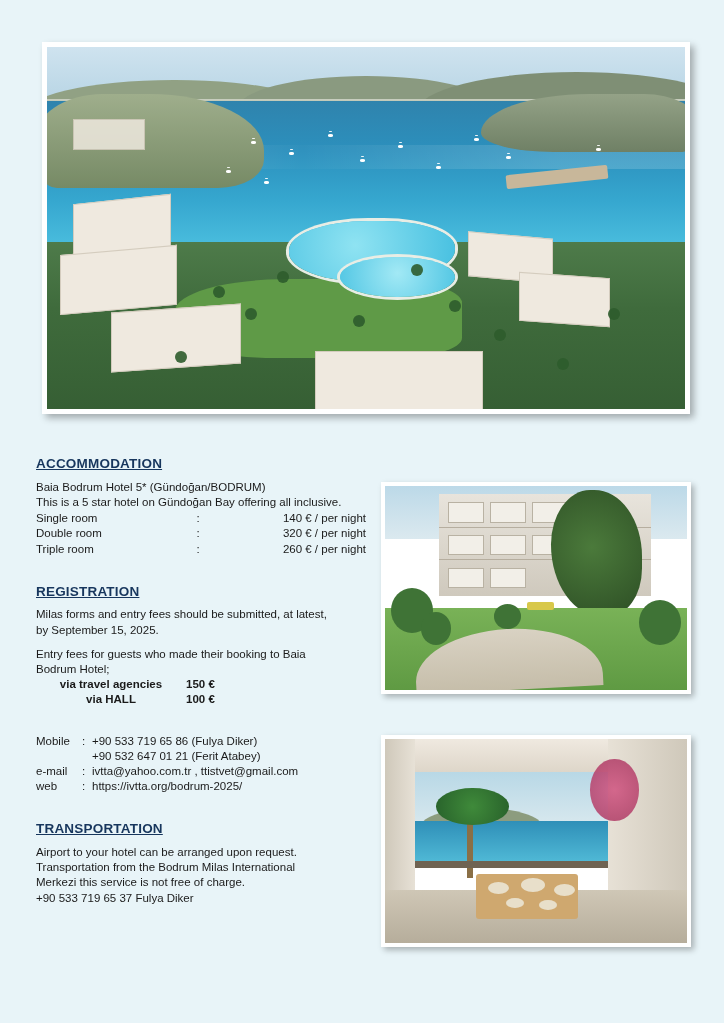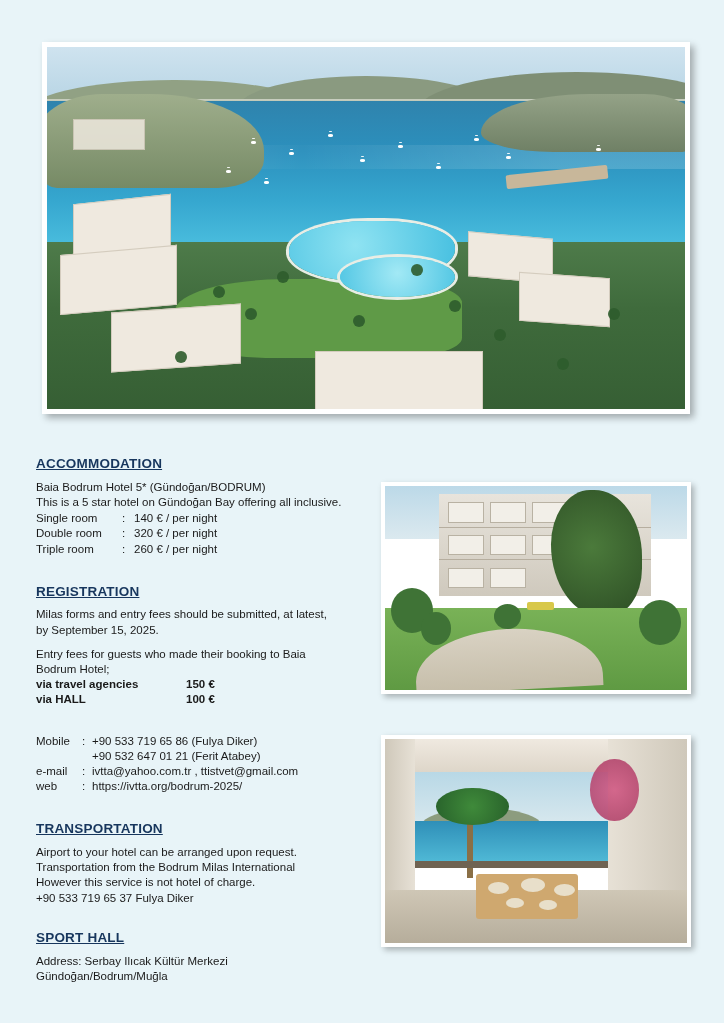--- a/index.html
+++ b/index.html
@@ -138,29 +138,30 @@
     text-decoration: underline;
     margin: 0 0 7px 0;
     letter-spacing: .2px;
   }
   .block { margin-bottom: 14px; }
   .line { white-space: pre; }
   .rows { margin-top: 1px; }
   .row {
     display: flex;
     white-space: pre;
+    justify-content: space-between;
   }
   .row .lbl { width: 86px; }
   .row .colon { width: 12px; }
   .row .val { }
   .contact .crow { display:flex; white-space: pre; }
   .contact .ckey { width: 46px; }
   .contact .ccolon { width: 10px; }
   .feerow { display:flex; white-space:pre; font-weight:bold; }
-  .feerow .fkey { width: 150px; }
+  .feerow .fkey { width: 150px; text-align: center; }
   .spacer-sm { height: 9px; }
   .gap { height: 12px; }
 
   
   .photo-frame {
     position: absolute;
     background: #ffffff;
     padding: 4px;
     box-sizing: border-box;
     box-shadow: 3px 3px 6px rgba(0,0,0,0.28);
@@ -363,31 +364,26 @@
       <span class="cval">https://ivtta.org/bodrum-2025/</span>
     </div>
   </div>
 
   <div class="gap"></div>
 
   <div class="block">
     <h2 class="section">TRANSPORTATION</h2>
     <div class="line">Airport to your hotel can be arranged upon request.</div>
     <div class="line">Transportation from the Bodrum Milas International</div>
-    <div class="line">However this service is not hotel of charge.</div>
+    <div class="line">Merkezi this service is not free of charge.</div>
     <div class="line">+90 533 719 65 37 Fulya Diker</div>
   </div>
 
   <div class="spacer-sm"></div>
 
-  <div class="block">
-    <h2 class="section">SPORT HALL</h2>
-    <div class="line">Address: Serbay Ilıcak Kültür Merkezi</div>
-    <div class="line">Gündoğan/Bodrum/Muğla</div>
-  </div>
 
 </div>
 
 <div class="photo-frame" id="photo-hotel">
   <div class="inner">
     <div class="hx-sky"></div>
     <div class="hx-bldg">
       <div class="floor" style="top:32%"></div>
       <div class="floor" style="top:64%"></div>
       <div class="hx-bal" style="left:4%;top:8%;width:16%;height:18%"></div>

